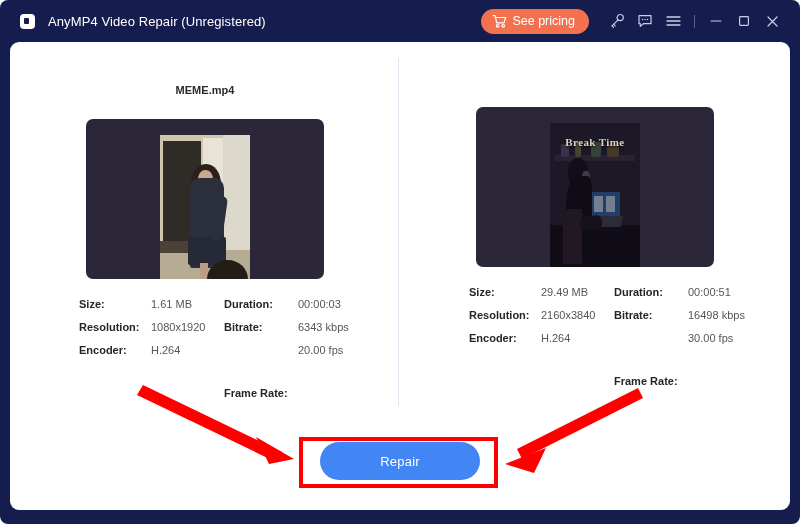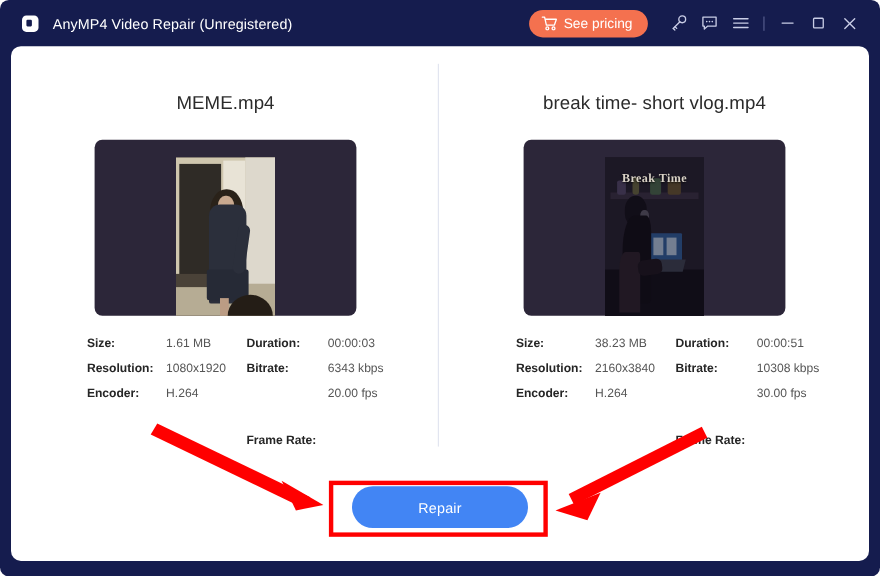--- a/index.html
+++ b/index.html
@@ -131,22 +131,22 @@
   }
   .pane {
     width: 390px;
     padding-top: 42px;
     display: flex;
     flex-direction: column;
     align-items: center;
   }
 
   .file-name {
-    font-size: 17px;
-    font-weight: normal;
+    font-size: 11px;
+    font-weight: bold;
     color: #2b2b2b;
     letter-spacing: 0.05px;
     white-space: nowrap;
   }
 
   
   .thumb {
     position: relative;
     width: 238px; height: 160px;
     margin-top: 23px;
@@ -378,21 +378,20 @@
           <span class="v">6343 kbps</span>
 
           <span class="k">Encoder:</span>
           <span class="v">H.264</span>
           <span class="k wide">Frame Rate:</span>
           <span class="v">20.00 fps</span>
         </div>
       </div>
 
       <div class="pane">
-        <div class="file-name">break time- short vlog.mp4</div>
 
         <div class="thumb">
           <div class="vid">
             <div class="scene-b">
               <span class="wall"></span>
               <span class="shelf"></span>
               <span class="clut1"></span>
               <span class="clut2"></span>
               <span class="clut3"></span>
               <span class="clut4"></span>
@@ -408,28 +407,28 @@
               <span class="shoul"></span>
               <span class="arm"></span>
               <span class="veil"></span>
               <span class="overlay-title">Break Time</span>
             </div>
           </div>
         </div>
 
         <div class="meta">
           <span class="k">Size:</span>
-          <span class="v">38.23 MB</span>
+          <span class="v">29.49 MB</span>
           <span class="k">Duration:</span>
           <span class="v">00:00:51</span>
 
           <span class="k">Resolution:</span>
           <span class="v">2160x3840</span>
           <span class="k">Bitrate:</span>
-          <span class="v">10308 kbps</span>
+          <span class="v">16498 kbps</span>
 
           <span class="k">Encoder:</span>
           <span class="v">H.264</span>
           <span class="k wide">Frame Rate:</span>
           <span class="v">30.00 fps</span>
         </div>
       </div>
 
     </div>
 

